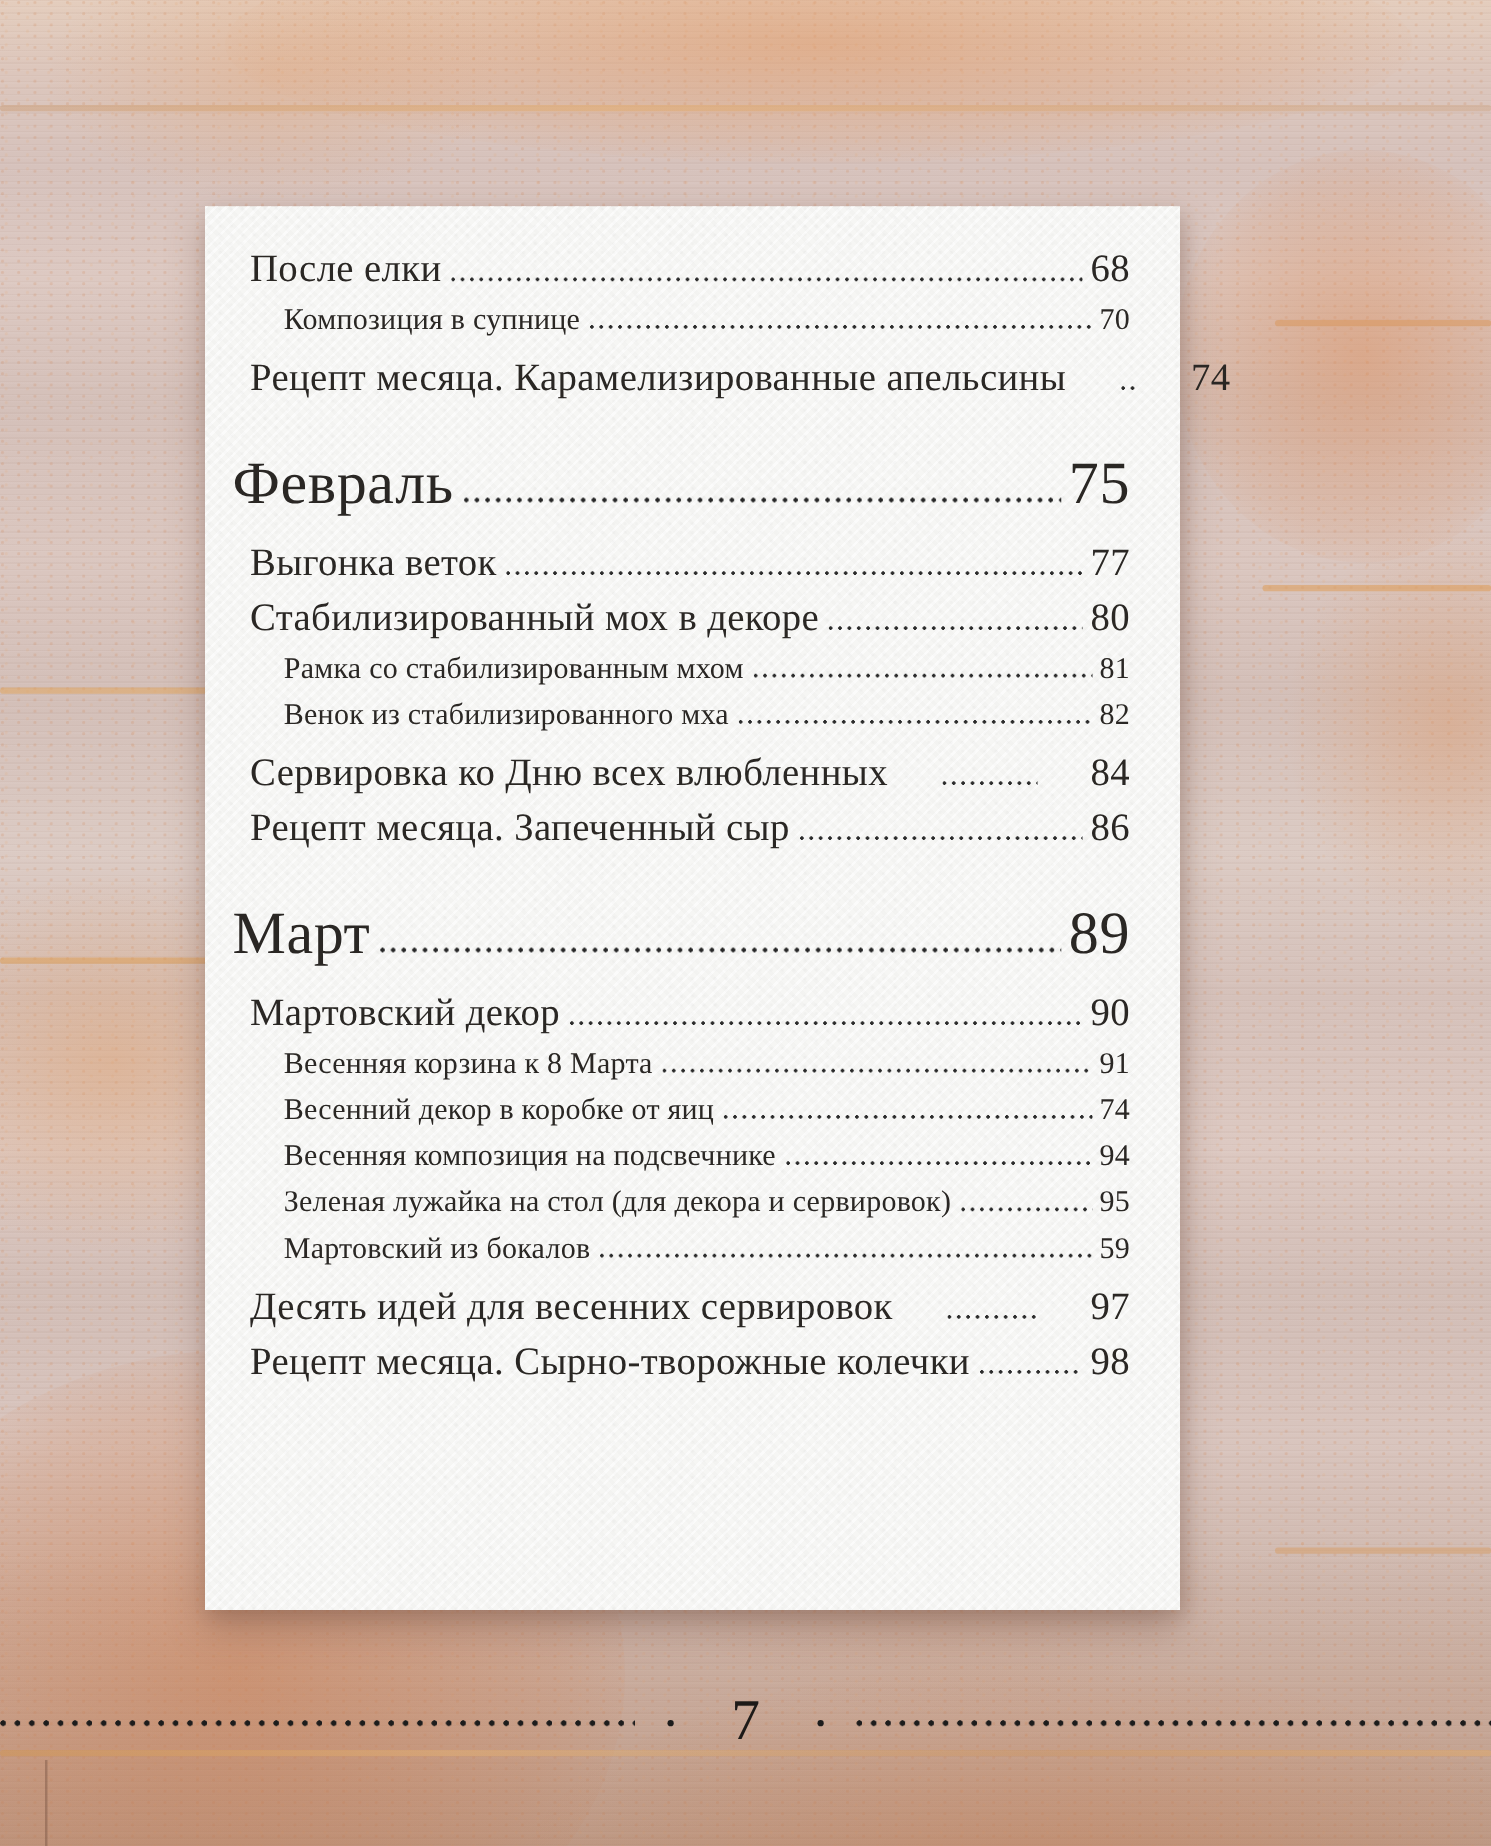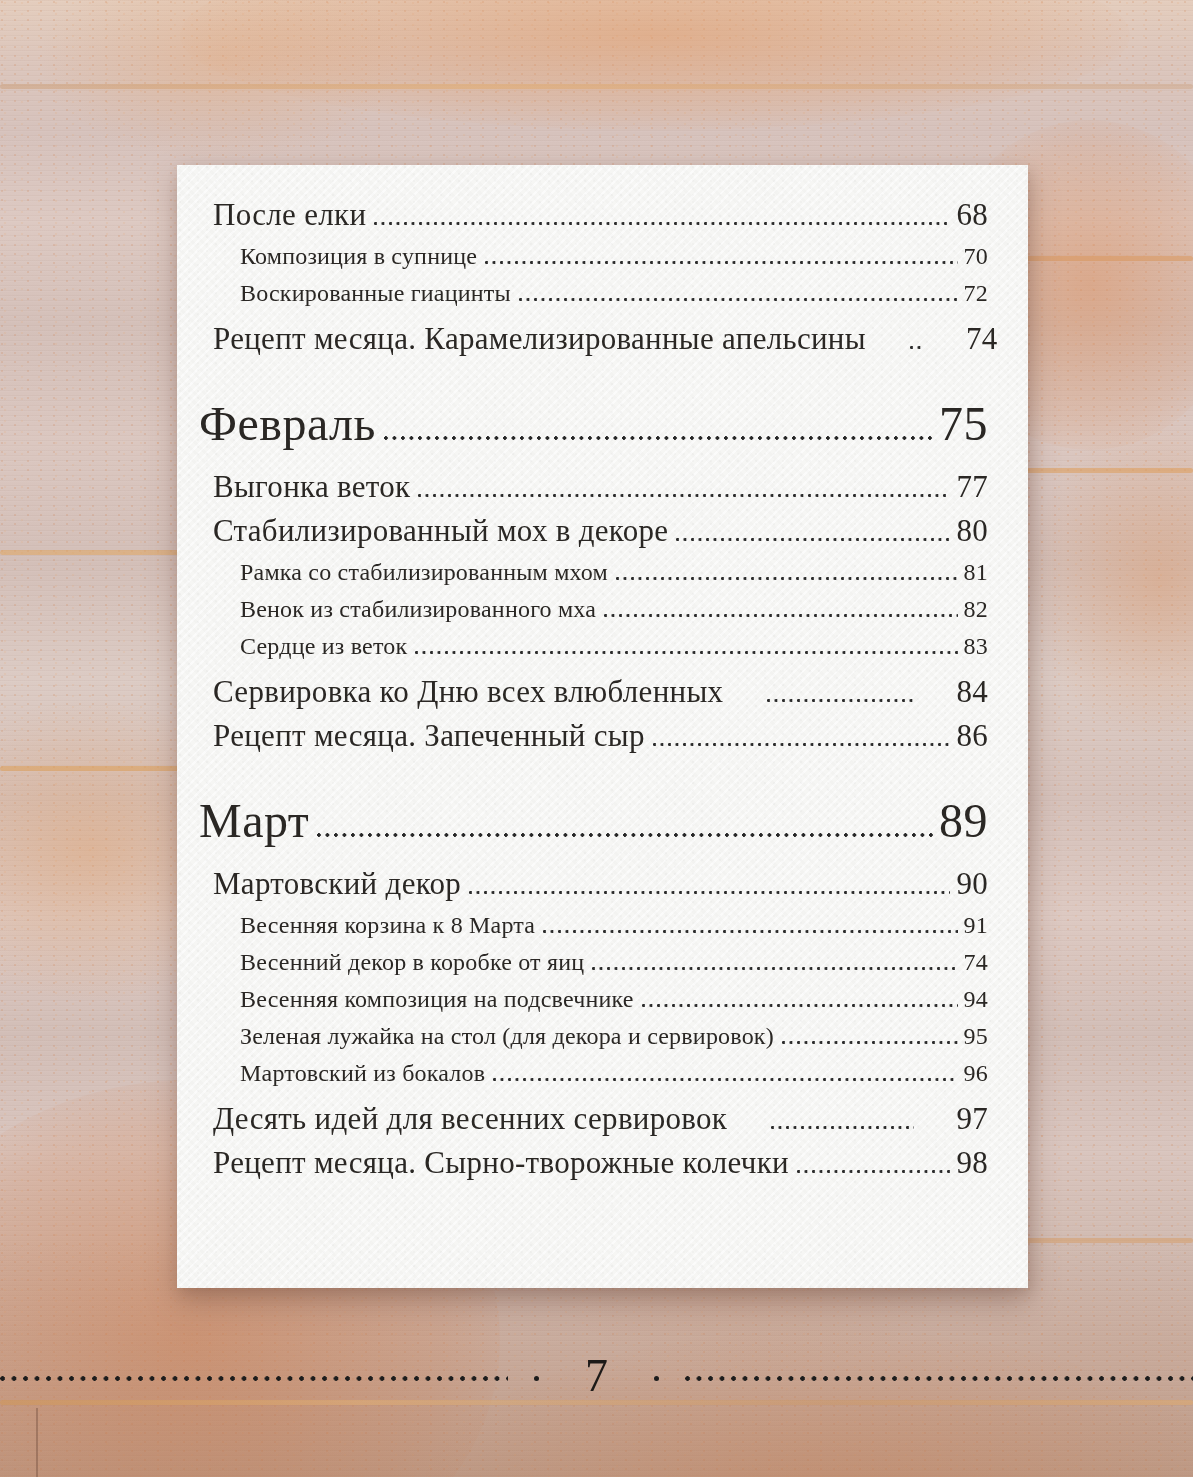--- a/index.html
+++ b/index.html
@@ -38,21 +38,21 @@
   .s3{left:0;top:766px;width:540px;background:rgba(220,158,88,0.55);}
   .s4{left:1020px;top:256px;width:173px;background:rgba(216,152,92,0.55);}
   .s5{left:1010px;top:468px;width:183px;background:rgba(222,160,96,0.6);}
   .s6{left:0;top:1400px;width:1193px;background:linear-gradient(90deg, rgba(208,150,86,0.55), rgba(230,178,112,0.45) 30%, rgba(208,150,86,0.30) 70%, rgba(226,170,104,0.5));}
   .s7{left:1020px;top:1238px;width:173px;background:rgba(216,152,92,0.45);}
   .vline{position:absolute;left:36px;top:1408px;width:2px;height:69px;background:rgba(96,62,50,0.35);pointer-events:none;}
   .shade-bottom{position:absolute;left:0;top:1240px;width:1193px;height:237px;pointer-events:none;
     background:linear-gradient(180deg, transparent, rgba(170,120,95,0.18) 55%, rgba(150,100,80,0.22));}
   
   .paper{
-    position:absolute;left:177px;top:165px;width:851px;height:1123px;
+    position:absolute;left:164px;top:165px;width:780px;height:1123px;
     background-color:#f6f6f4;
     background-image:
       radial-gradient(circle at 3px 2px, rgba(0,0,0,0.018) 1px, transparent 1.6px),
       repeating-linear-gradient(45deg, rgba(0,0,0,0.012) 0 3px, transparent 3px 7px),
       repeating-linear-gradient(-45deg, rgba(255,255,255,0.6) 0 2px, transparent 2px 6px);
     background-size:9px 7px, auto, auto;
     box-shadow:0 14px 28px rgba(105,70,58,0.35), 3px 5px 12px rgba(105,70,58,0.18);
   }
   .toc{padding:31px 40px 0 22px;display:flex;flex-direction:column;color:#2a2724;}
   .row{display:flex;align-items:baseline;}
@@ -105,25 +105,20 @@
       <div class="row l1">
         <span class="title">После елки</span>
         <span class="leader"></span>
         <span class="pageno">68</span>
       </div>
       <div class="row l2 after-l1">
         <span class="title">Композиция в супнице</span>
         <span class="leader"></span>
         <span class="pageno">70</span>
       </div>
-      <div class="row l2 after-l2">
-        <span class="title">Воскированные гиацинты</span>
-        <span class="leader"></span>
-        <span class="pageno">72</span>
-      </div>
       <div class="row l1 after-l2">
         <span class="title">Рецепт месяца. Карамелизированные апельсины</span>
         <span class="leader"></span>
         <span class="pageno">74</span>
       </div>
       <div class="row h0 after-l1">
         <span class="title">Февраль</span>
         <span class="leader"></span>
         <span class="pageno">75</span>
       </div>
@@ -140,25 +135,20 @@
       <div class="row l2 after-l1">
         <span class="title">Рамка со стабилизированным мхом</span>
         <span class="leader"></span>
         <span class="pageno">81</span>
       </div>
       <div class="row l2 after-l2">
         <span class="title">Венок из стабилизированного мха</span>
         <span class="leader"></span>
         <span class="pageno">82</span>
       </div>
-      <div class="row l2 after-l2">
-        <span class="title">Сердце из веток</span>
-        <span class="leader"></span>
-        <span class="pageno">83</span>
-      </div>
       <div class="row l1 after-l2">
         <span class="title">Сервировка ко Дню всех влюбленных</span>
         <span class="leader"></span>
         <span class="pageno">84</span>
       </div>
       <div class="row l1 after-l1">
         <span class="title">Рецепт месяца. Запеченный сыр</span>
         <span class="leader"></span>
         <span class="pageno">86</span>
       </div>
@@ -188,21 +178,21 @@
         <span class="pageno">94</span>
       </div>
       <div class="row l2 after-l2">
         <span class="title">Зеленая лужайка на стол (для декора и сервировок)</span>
         <span class="leader"></span>
         <span class="pageno">95</span>
       </div>
       <div class="row l2 after-l2">
         <span class="title">Мартовский из бокалов</span>
         <span class="leader"></span>
-        <span class="pageno">96</span>
+        <span class="pageno">59</span>
       </div>
       <div class="row l1 after-l2">
         <span class="title">Десять идей для весенних сервировок</span>
         <span class="leader"></span>
         <span class="pageno">97</span>
       </div>
       <div class="row l1 after-l1">
         <span class="title">Рецепт месяца. Сырно-творожные колечки</span>
         <span class="leader"></span>
         <span class="pageno">98</span>

